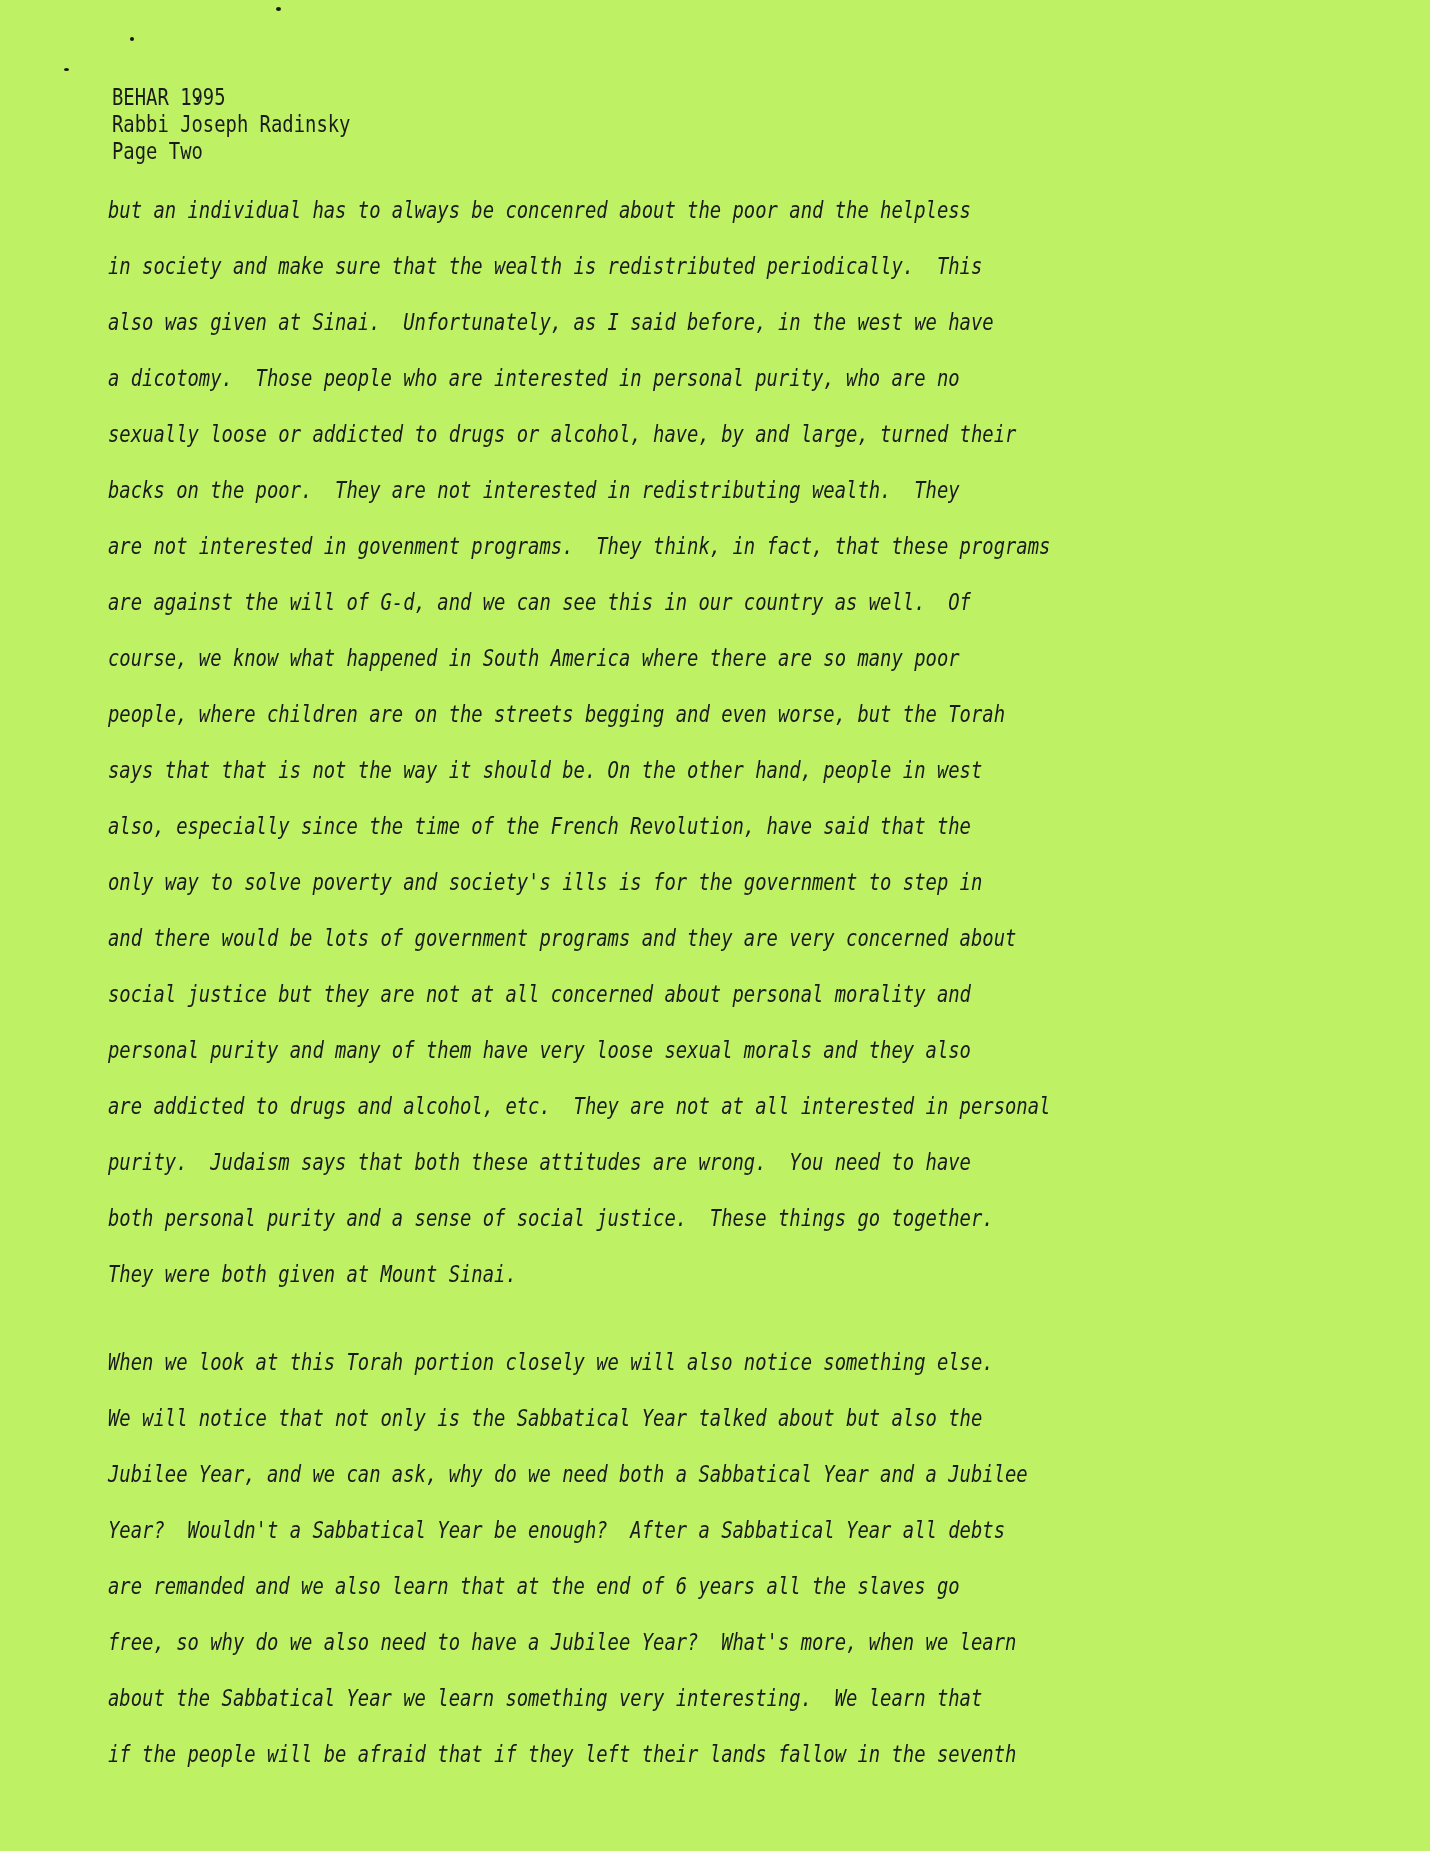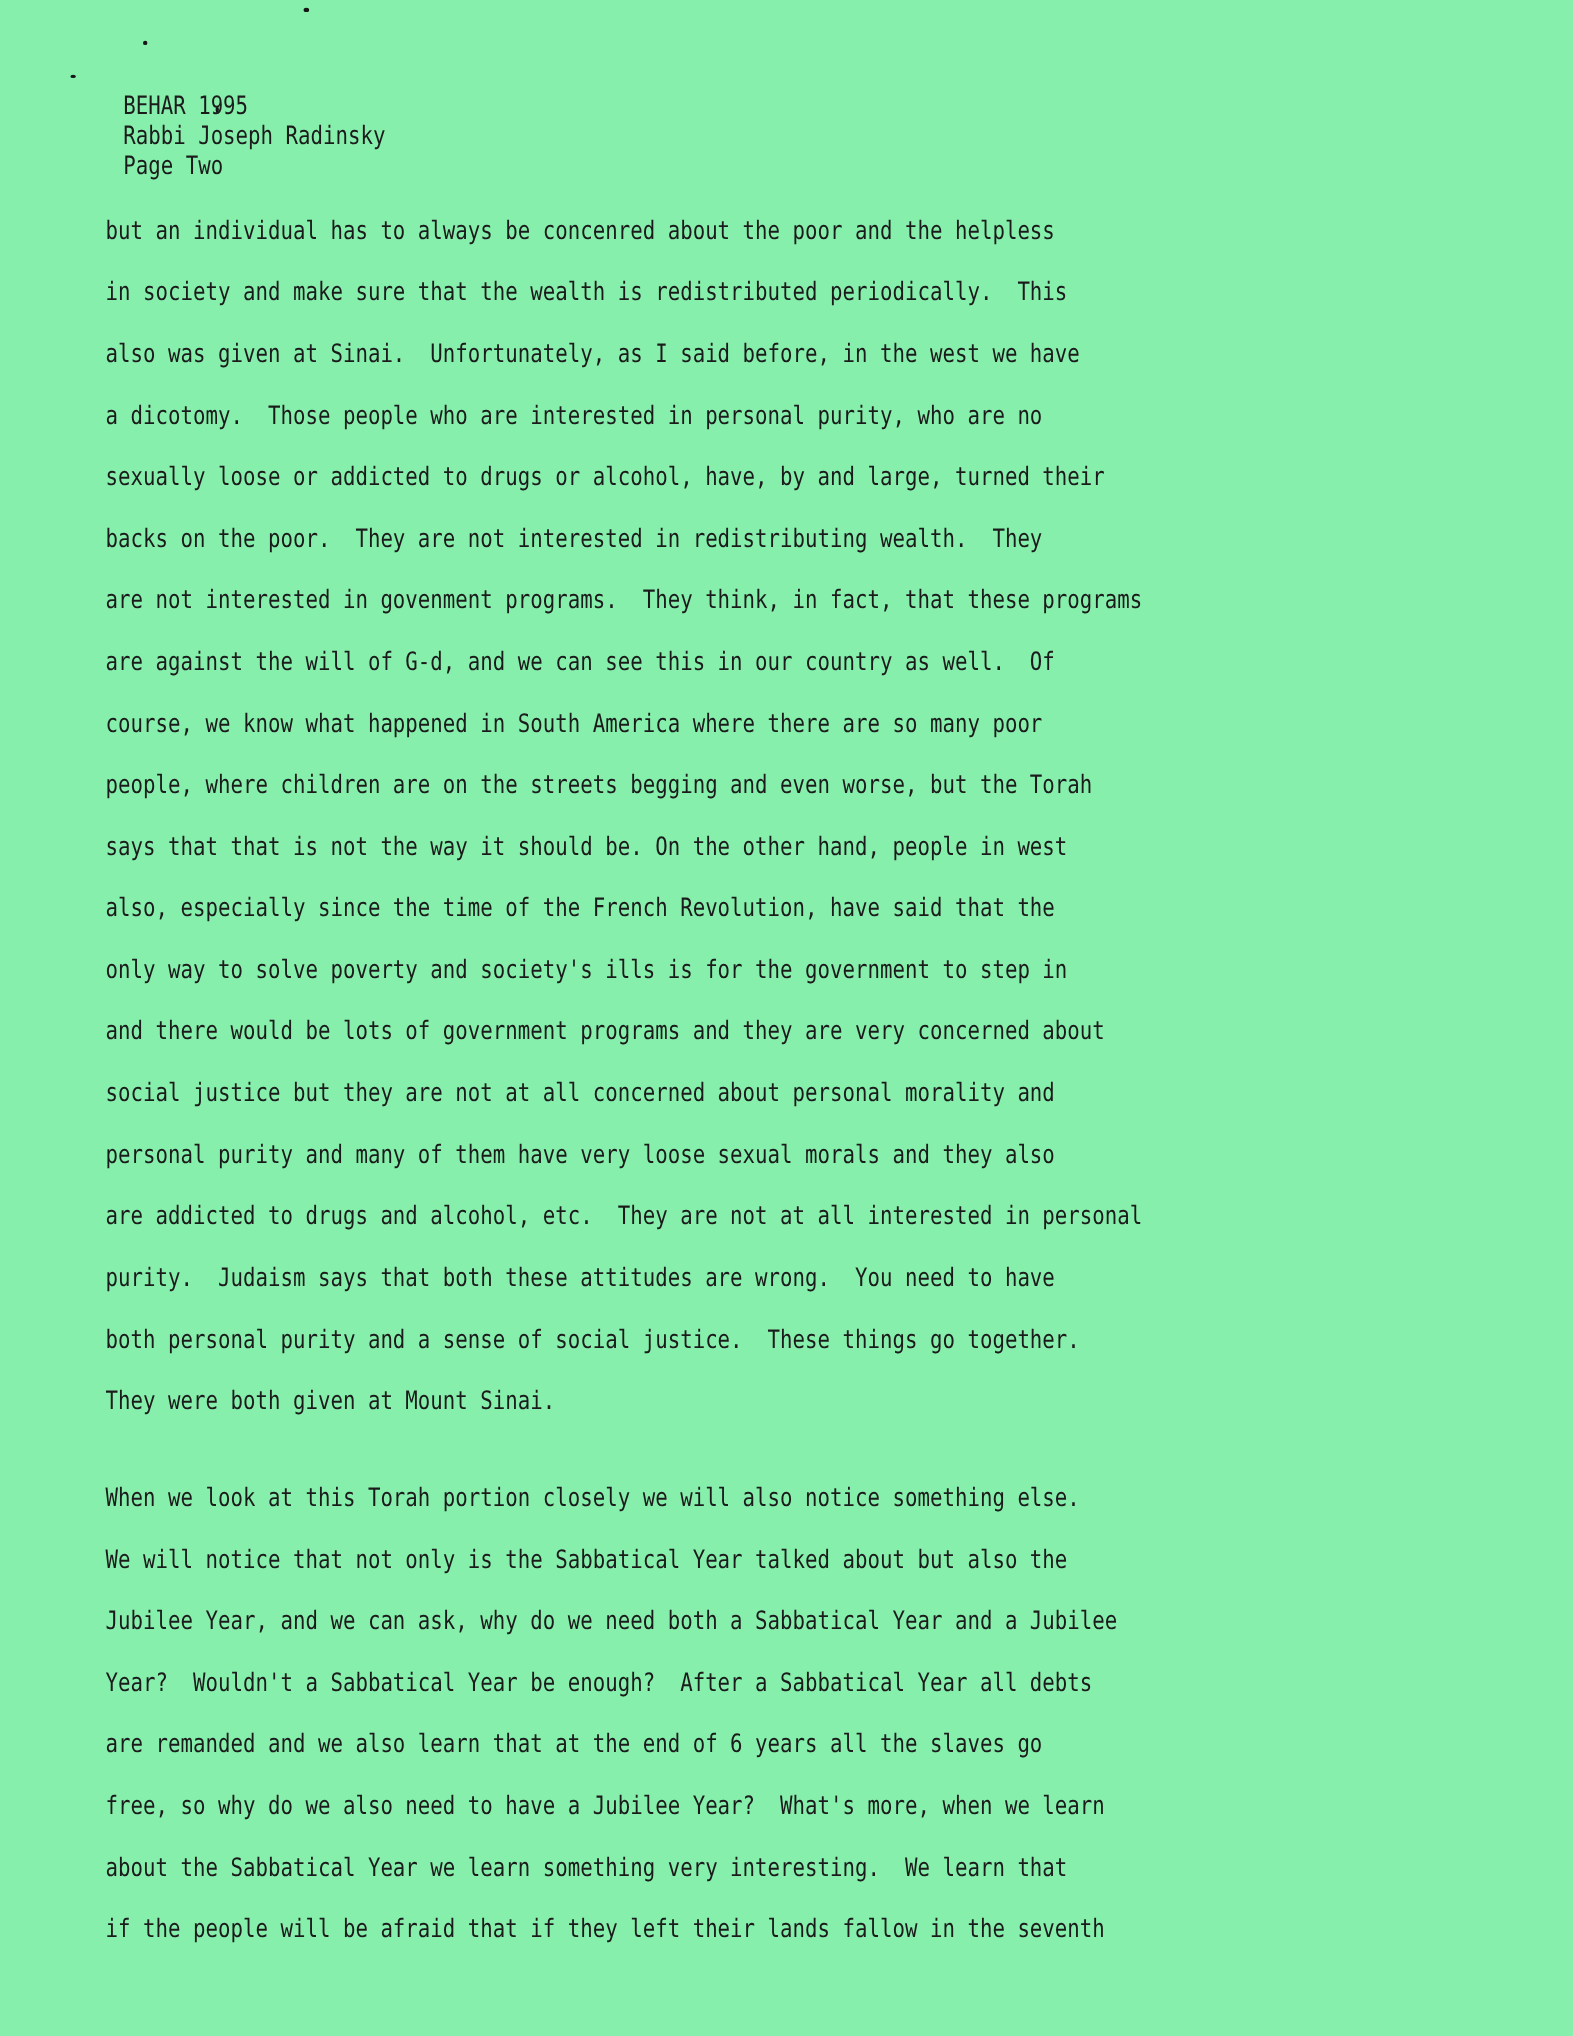--- a/index.html
+++ b/index.html
@@ -4,21 +4,21 @@
 <style>
   html, body {
     margin: 0;
     padding: 0;
     background: #ffffff;
   }
   .page {
     position: relative;
     width: 1430px;
     height: 1851px;
-    background: #86efac;
+    background: #bef264;
     color: #1b1b1b;
     font-family: "DejaVu Sans Mono", "Liberation Mono", monospace;
     overflow: hidden;
   }
   .tline {
     white-space: pre;
     font-size: 23px;
     transform: scaleX(0.82);
     transform-origin: 0 50%;
   }
@@ -26,22 +26,23 @@
     position: absolute;
     left: 112px;
     top: 84px;
   }
   .doc-header .tline {
     height: 27px;
     line-height: 27px;
   }
   .doc-body {
     position: absolute;
-    left: 96px;
+    left: 108px;
     top: 182px;
+    font-style: italic;
   }
   .para .tline {
     height: 56px;
     line-height: 56px;
   }
   .para-2 {
     margin-top: 32px;
   }
   .speck {
     position: absolute;

